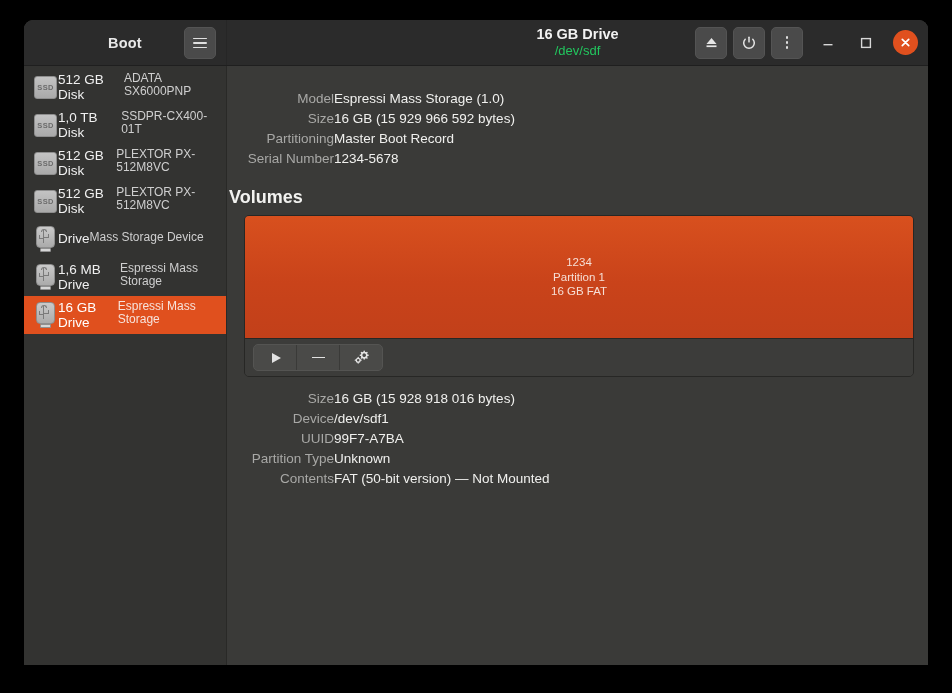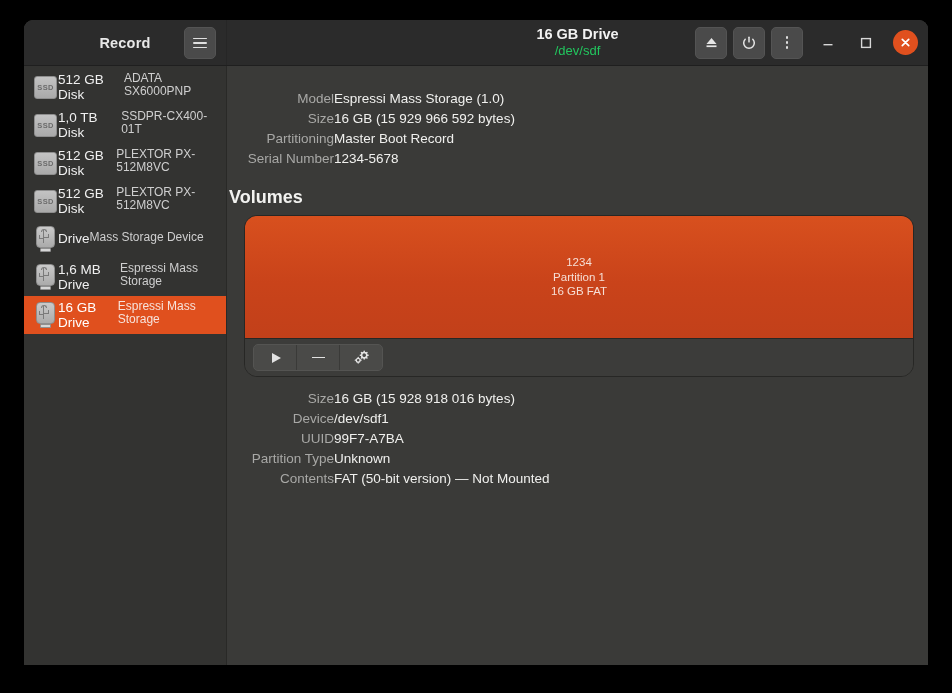--- a/index.html
+++ b/index.html
@@ -286,21 +286,21 @@
     color: #f2f2f0;
     font-size: 18px;
     font-weight: bold;
     margin: 19px 0 7px 2px;
   }
 
   .vol-panel {
     margin-left: 17px;
     width: 668px;
     border: 1px solid #272725;
-    border-radius: 13px;
+    border-radius: 5px;
     overflow: hidden;
     background: #3a3a38;
   }
   .vol-strip {
     height: 122px;
     background: linear-gradient(180deg, #d8501e 0%, #c9431a 55%, #c2401a 100%);
     display: flex;
     align-items: center;
     justify-content: center;
     border-bottom: 1px solid #272725;
@@ -347,21 +347,21 @@
   .bottom-props td.k { width: 107px; }
 </style>
 </head>
 <body>
 
 <div id="window">
 
   <div class="headerbar">
 
     <div class="hb-left">
-      <span class="sidebar-title">Record</span>
+      <span class="sidebar-title">Boot</span>
       <div class="hamburger-btn">
         <i></i>
         <i></i>
         <i></i>
       </div>
     </div>
 
     <div class="hb-right">
       <div class="title-block">
         <span class="title-main">16 GB Drive</span>

